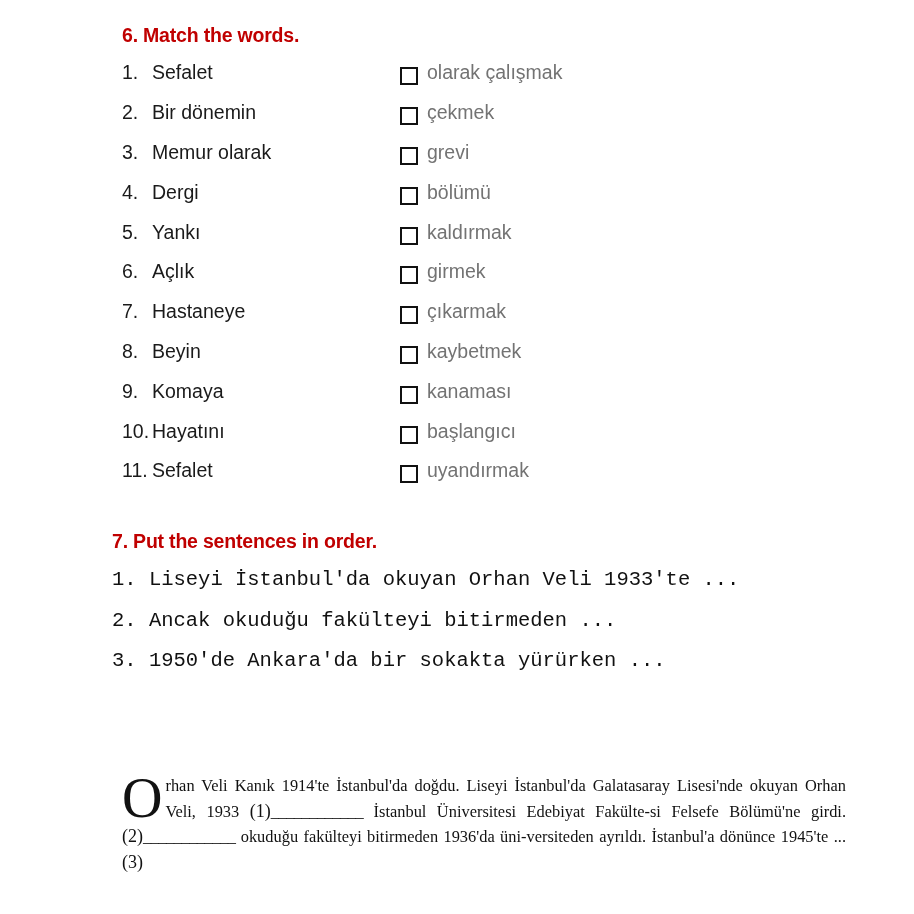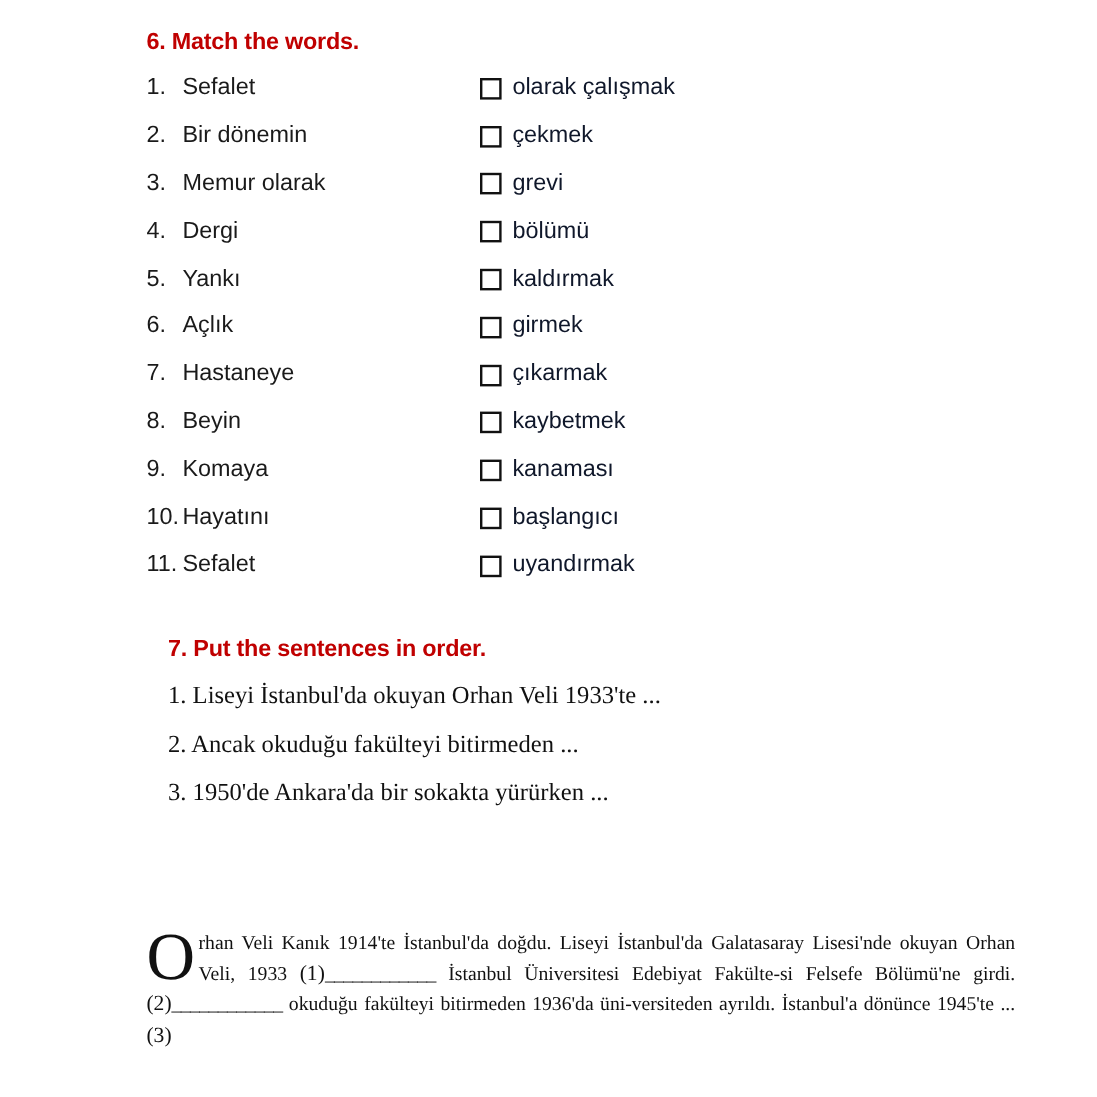--- a/index.html
+++ b/index.html
@@ -66,56 +66,56 @@
     text-align: left;
   }
   .match-num.tight {
     min-width: 30px;
   }
   .match-left-word {
     white-space: nowrap;
   }
   .match-right {
     display: flex;
-    align-items: center;
+    align-items: flex-end;
     font-size: 19.5px;
     font-family: "Liberation Sans", sans-serif;
-    color: #0f172a;
+    color: #737373;
   }
   .checkbox {
     display: inline-block;
     width: 14px;
     height: 14px;
     border: 2px solid #111111;
     margin-right: 9px;
     background: #ffffff;
     box-sizing: content-box;
     position: relative;
     top: 1px;
     flex: 0 0 auto;
   }
   .match-right-word {
     white-space: nowrap;
   }
 
   
   #exercise-7 {
     position: absolute;
-    left: 140px;
+    left: 112px;
     top: 530px;
     width: 740px;
   }
   #exercise-7 .section-heading {
     margin: 0 0 7px 0;
   }
   .order-list {
     margin-top: 5px;
   }
   .order-item {
-    font-family: Liberation Serif, serif;
+    font-family: Liberation Mono, monospace;
     font-size: 20.5px;
     color: #111111;
     height: 40.5px;
     line-height: 40.5px;
     white-space: nowrap;
   }
 
   
   #exercise-8 {
     position: absolute;

